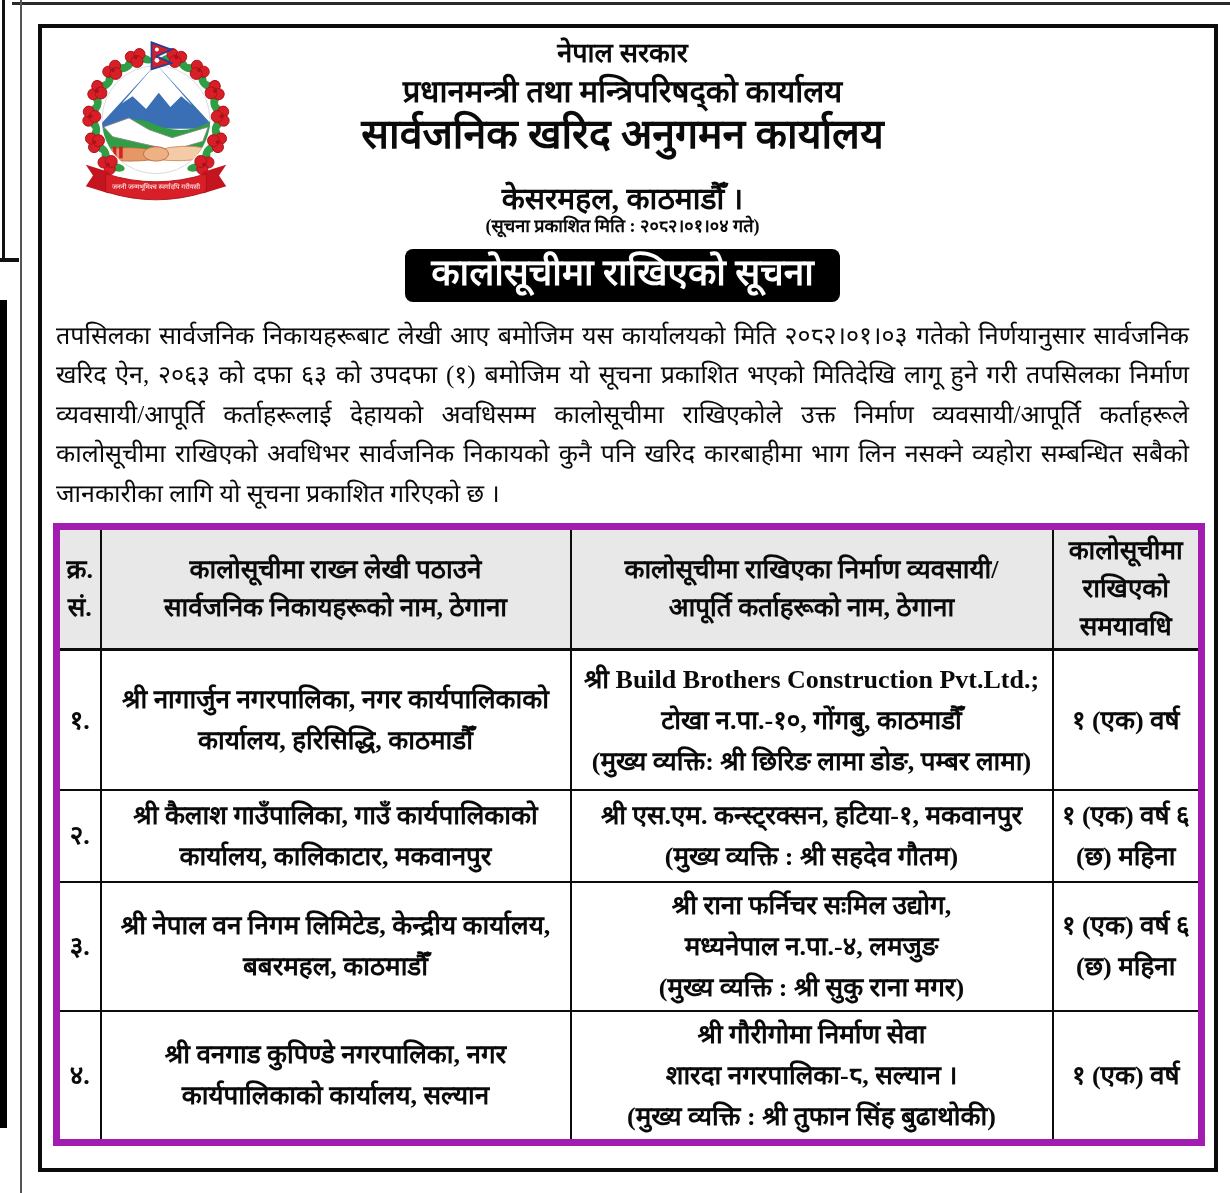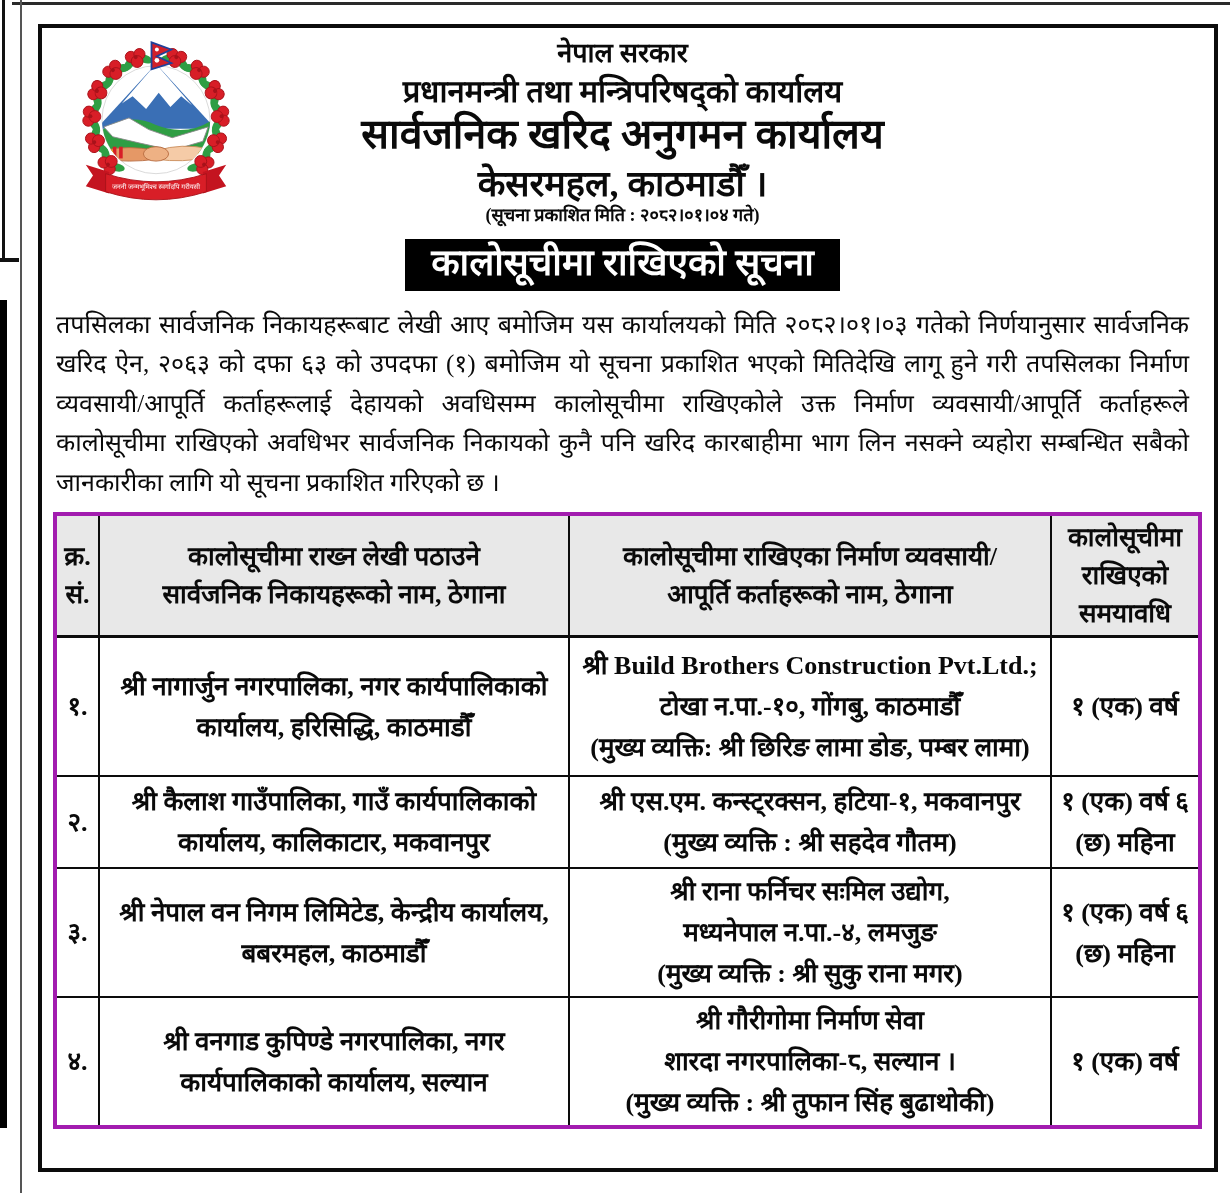--- a/index.html
+++ b/index.html
@@ -18,38 +18,38 @@
   
   .doc { position:absolute; left:38px; top:24px; width:1180px; height:1148px;
          border:4px solid #0c0c0c; background:#fff; padding:8px 21px 0 10px; text-align:center; }
 
   .emblem { position:absolute; left:24px; top:12px; width:180px; height:172px; }
 
   .hl { font-weight:bold; line-height:1.18; }
   .h1 { font-size:27px; margin-top:2px; }
   .h2 { font-size:31px; margin-top:4px; }
   .h3 { font-size:41px; margin-top:0; }
-  .h4 { font-size:36px; margin-top:4px; }
+  .h4 { font-size:30px; margin-top:22px; }
   .h5 { font-size:18px; }
 
   .banner { display:inline-block; margin-top:12px; background:var(--banner-bg,#000);
             color:var(--banner-fg,#fff); font-weight:bold; font-size:37px;
-            line-height:1.2; padding:2px 26px 6px 26px; }
+            line-height:1.2; padding:2px 26px 6px 26px;border-radius:8px; }
 
   .para { margin:14px 4px 0 4px; font-size:25px; line-height:39.5px;
           text-align:justify; }
 
   .caption { margin-top:8px; font-size:27px; font-weight:bold; text-align:center; }
 
   table { border-collapse:collapse; table-layout:fixed; width:1145px;
           margin:10px auto 0 1px; }
   th, td { border:2px solid #0c0c0c; vertical-align:middle; text-align:center;
            font-size:26px; font-weight:bold; padding:2px 4px; }
   thead th { background:var(--thead-bg,#e8e8e8); border-bottom:3px solid #0c0c0c; }
-  table { border:4px solid #a21caf; }
+  table { border:7px solid #a21caf; }
   .ln { line-height:41px; }
   th .ln { line-height:38px; }
   tbody td { line-height:41px; }
 </style>
 </head>
 <body>
 
 <div class="page">
 
   <div class="art art-top-line"></div>

